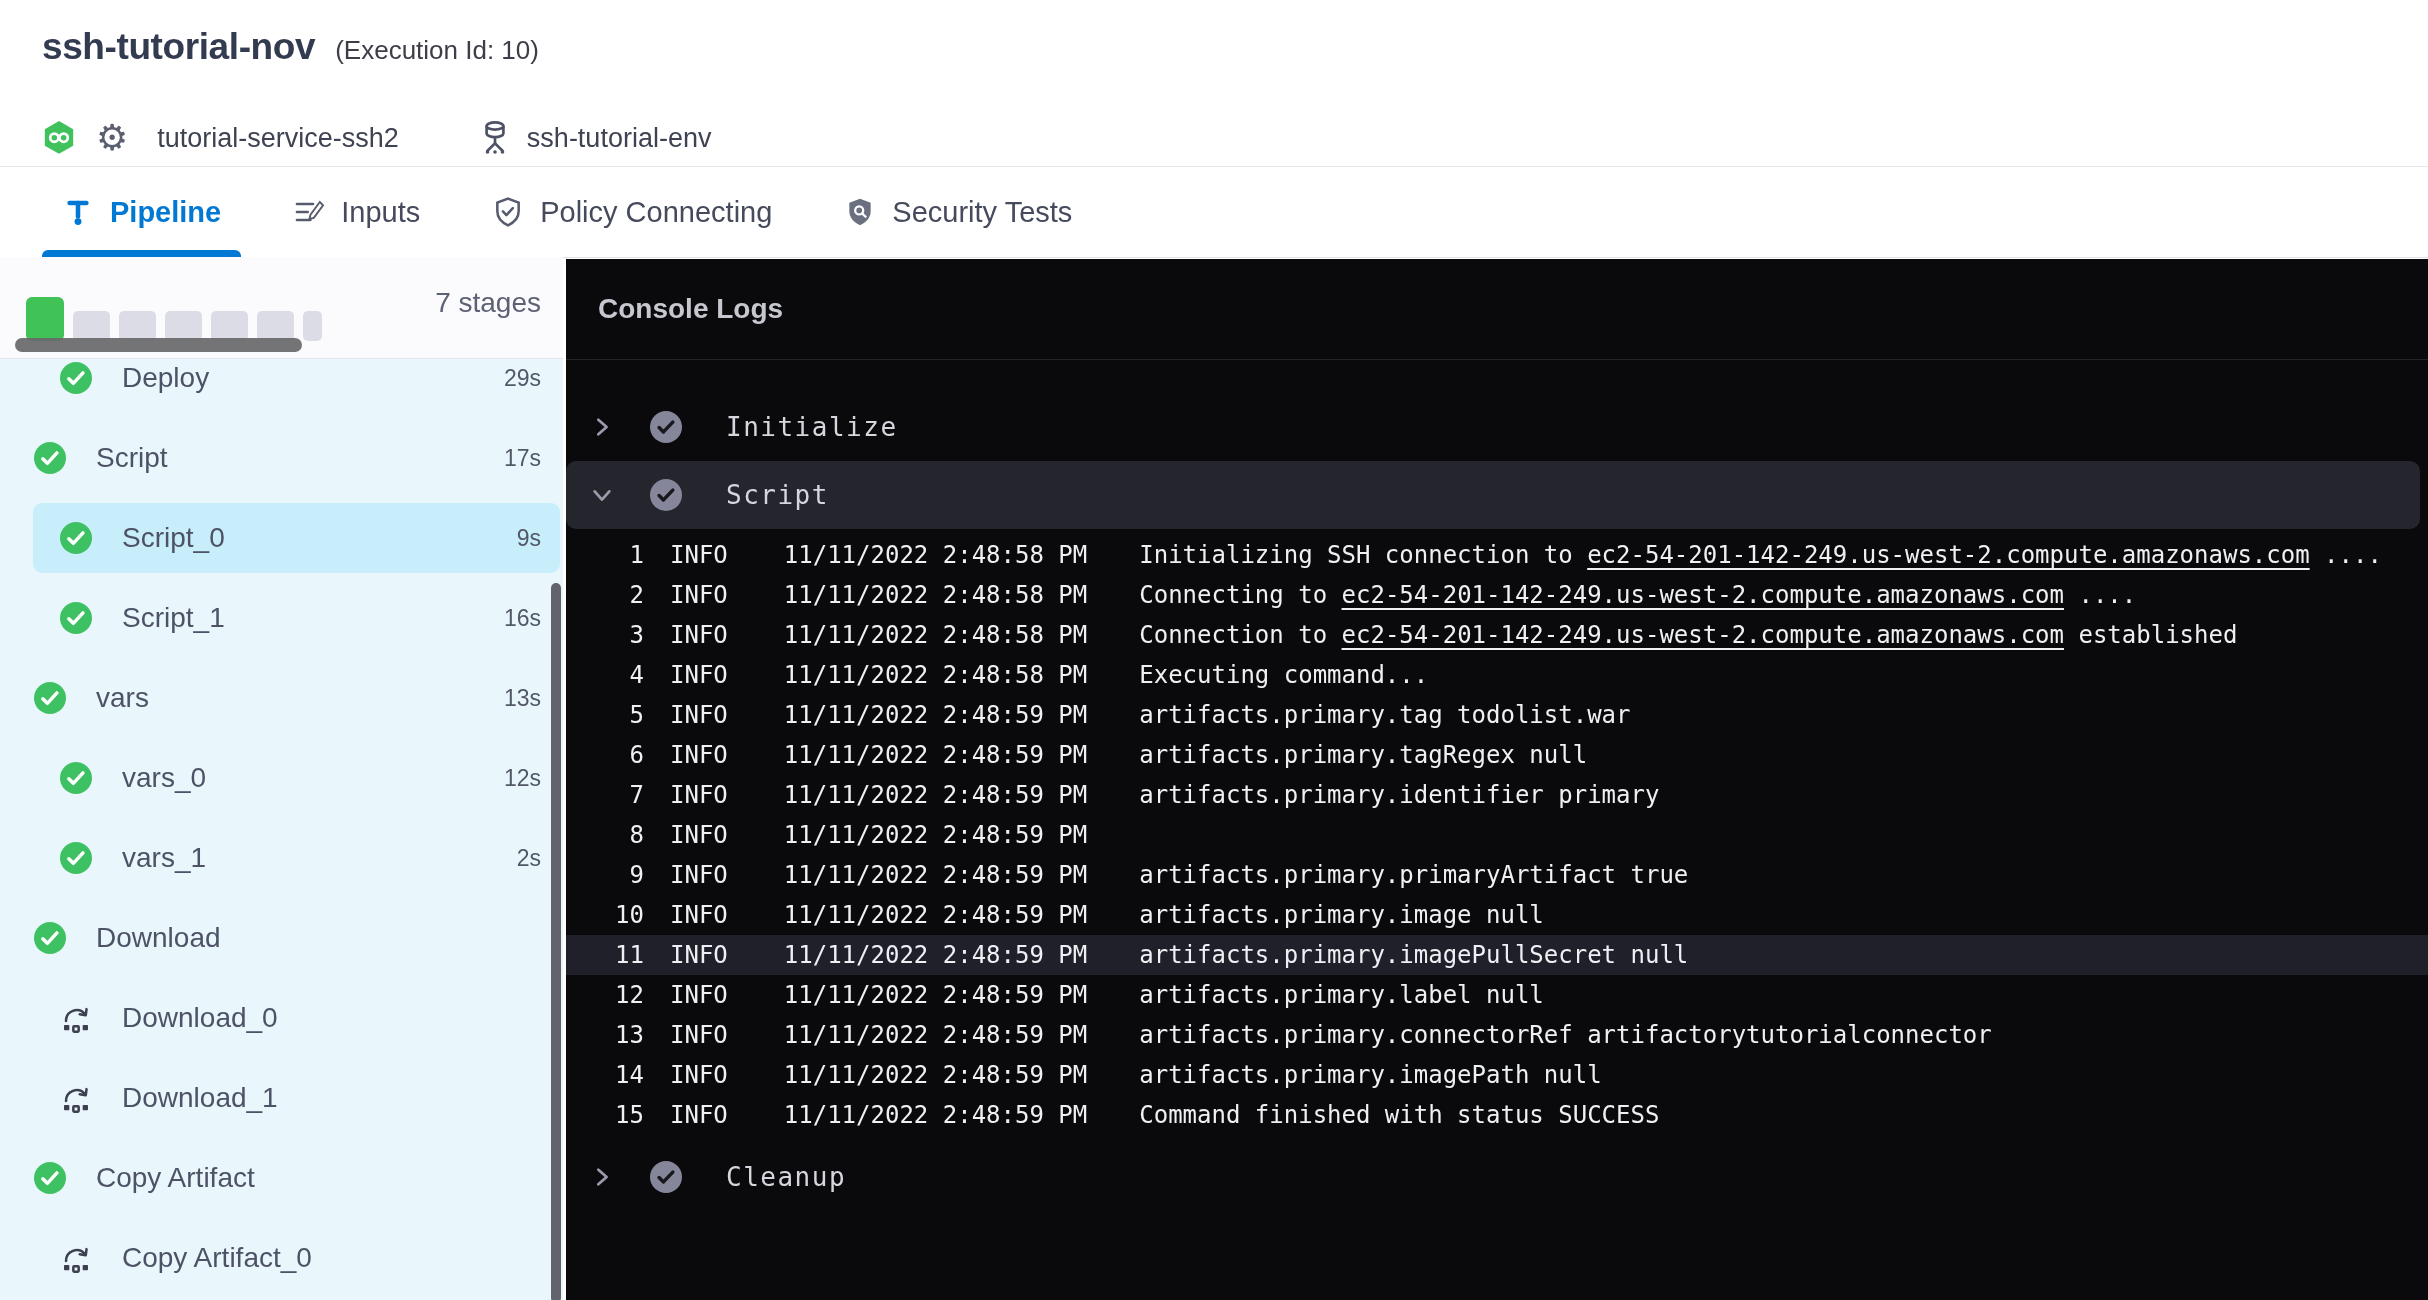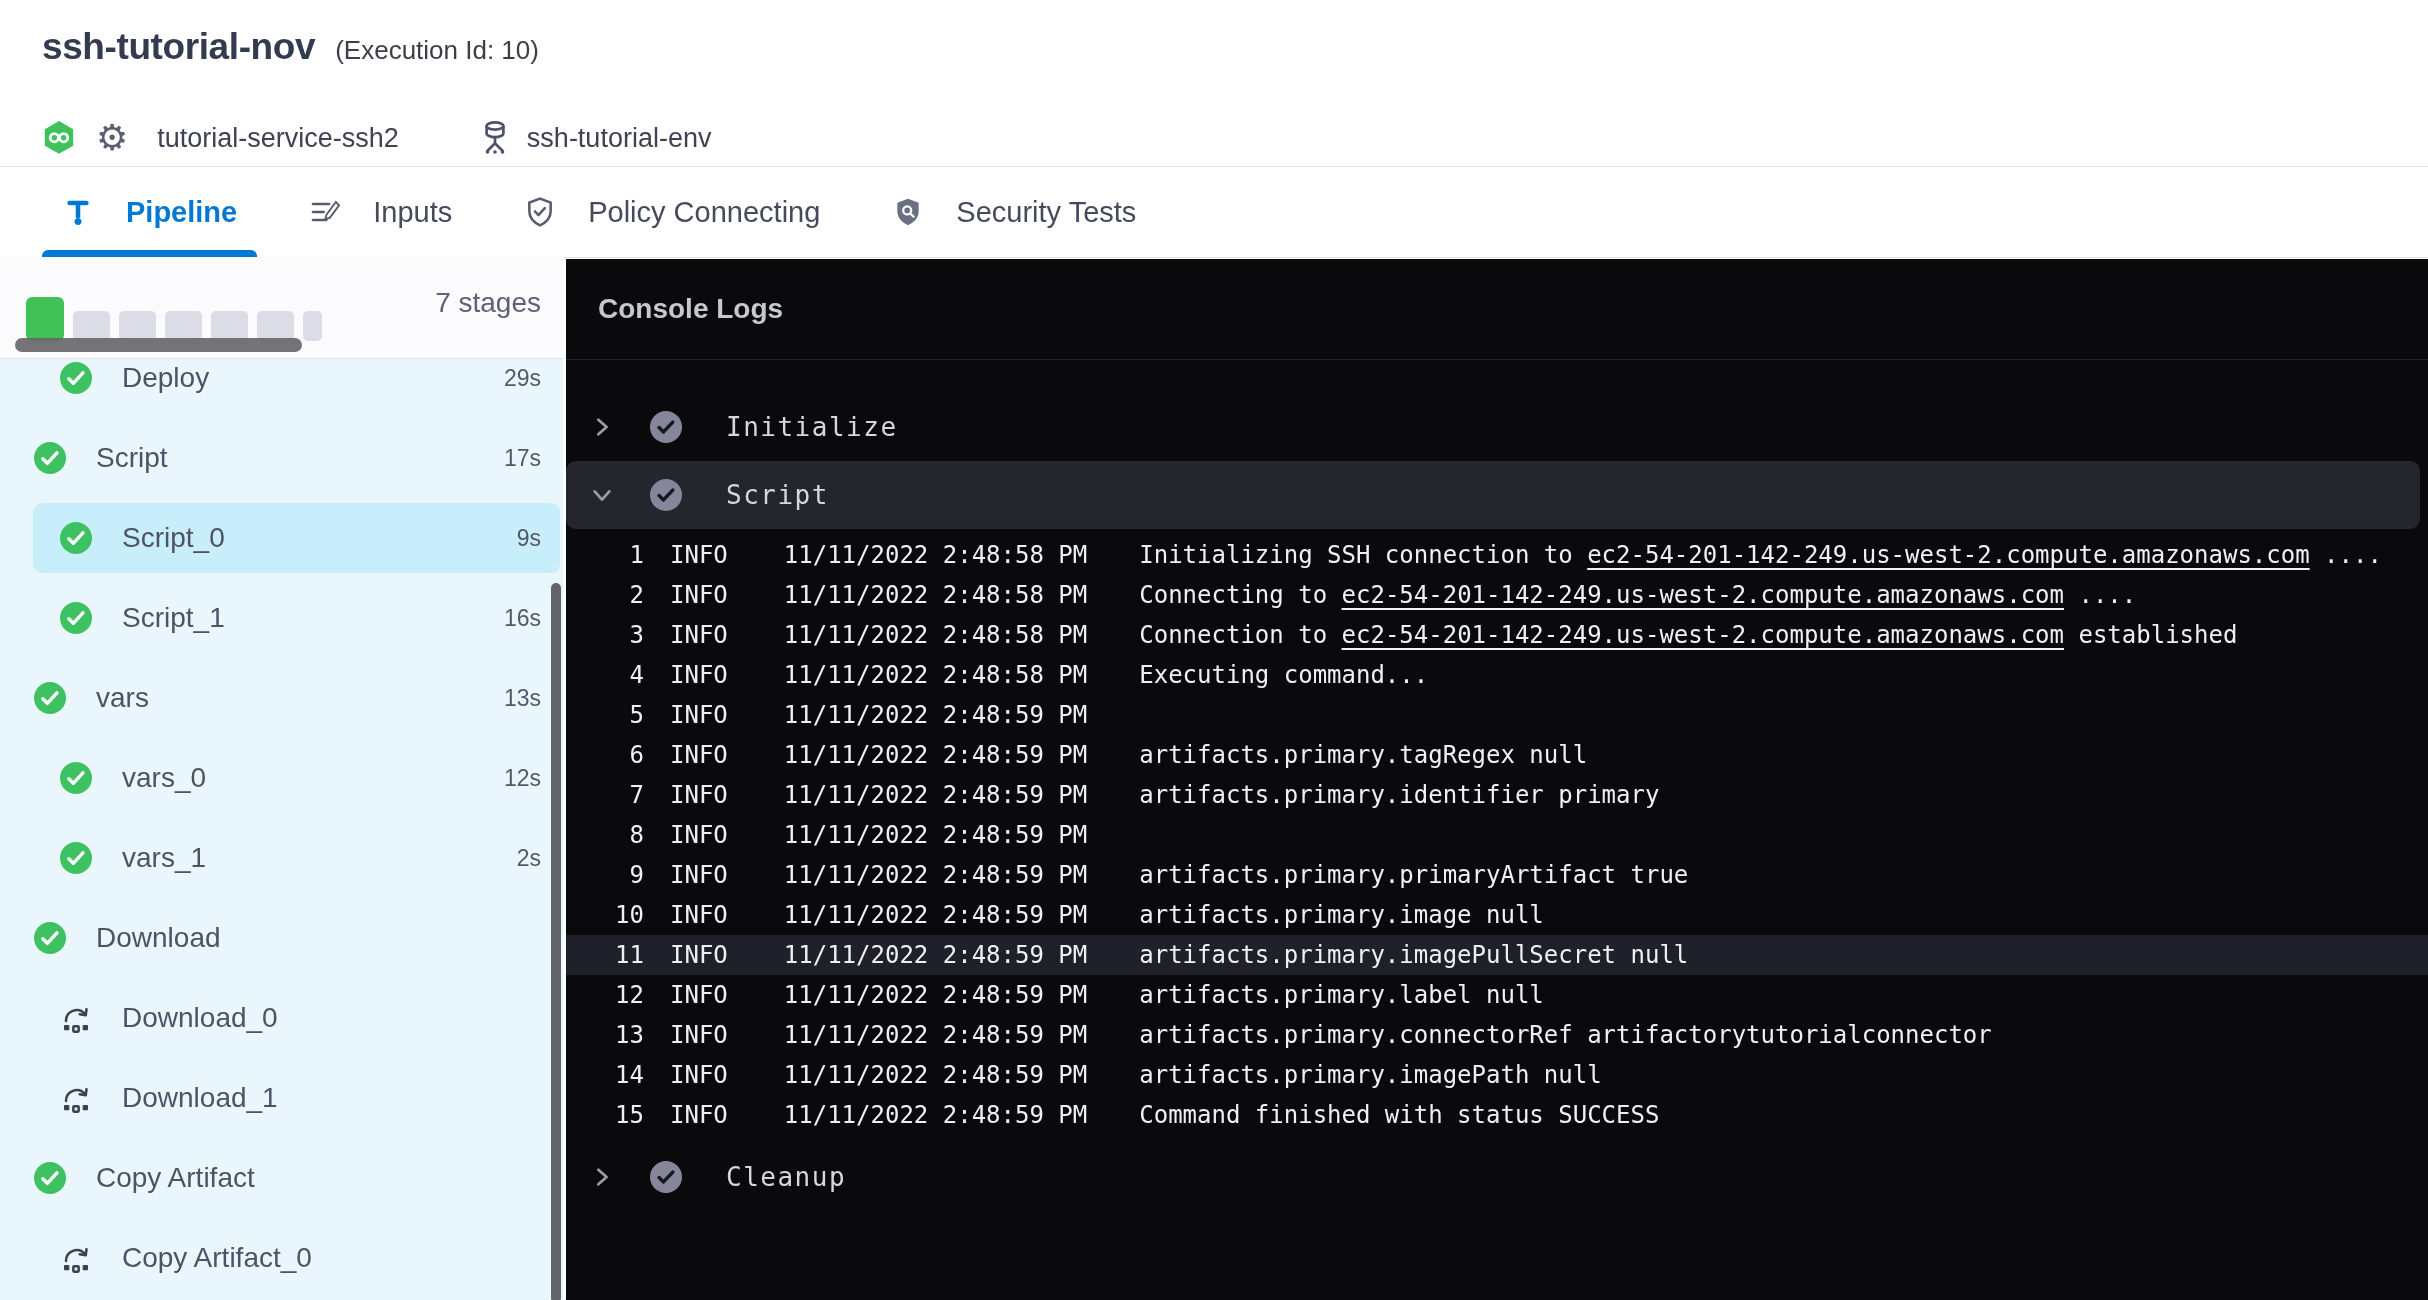--- a/index.html
+++ b/index.html
@@ -11,21 +11,21 @@
   .page-title{font-size:37px;font-weight:bold;color:#333b51;letter-spacing:-0.4px;}
   .exec-id{font-size:26px;color:#3d3e48;}
   .meta-row{position:absolute;left:42px;top:116px;display:flex;align-items:center;height:44px;}
   .meta-row .svgicon{display:flex;align-items:center;}
   .meta-label{font-size:27px;color:#3f4252;}
   .gear-glyph{font-size:36px;color:#5b6070;line-height:1;}
   .hdr-divider{position:absolute;left:0;right:0;top:166px;height:1px;background:#e7e8ed;}
 
   
   .tabbar{position:absolute;top:167px;left:0;right:0;height:91px;display:flex;align-items:center;padding-left:56px;border-bottom:1px solid #dfe1e7;background:#fff;box-sizing:border-box;}
-  .tab{height:100%;display:flex;align-items:center;gap:32px;position:relative;padding:0 6px;margin-right:60px;font-size:29px;color:#454a5c;font-weight:500;cursor:pointer;}
+  .tab{height:100%;display:flex;align-items:center;gap:16px;position:relative;padding:0 6px;margin-right:60px;font-size:29px;color:#454a5c;font-weight:500;cursor:pointer;}
   .tab .svgicon{display:flex;align-items:center;}
   .tab.active{color:#0278d5;font-weight:bold;}
   .tab.active::after{content:"";position:absolute;left:-14px;right:-14px;bottom:0;height:7px;background:#0278d5;border-radius:6px 6px 0 0;}
 
   
   .sidebar{position:absolute;left:0;top:257px;width:563px;bottom:0;background:#e9f7fc;}
   .sidebar-header{position:absolute;top:0;left:0;right:0;height:101px;background:#fbfbfd;border-bottom:1px solid #e3e4ea;}
   .mini-squares{position:absolute;left:26px;top:40px;height:44px;display:flex;align-items:flex-end;gap:9px;}
   .square{width:37px;height:30px;background:#dbdce6;border-radius:5px;}
   .square.done{width:38px;height:44px;background:#41c257;border-radius:6px;}
@@ -317,21 +317,21 @@
               <path d="M6.8 12.4l3.3 3.3 7-7.4" stroke="#17171c" stroke-width="2.6" fill="none" stroke-linecap="round" stroke-linejoin="round"></path>
             </svg>
           </span>
           <span class="slabel">Script</span>
         </div>
         <div class="logs">
           <div class="log-line"><span class="ln">1</span><span class="lvl">INFO</span><span class="ltime">11/11/2022 2:48:58 PM</span><span class="lmsg"><span>Initializing SSH connection to </span><span class="loglink">ec2-54-201-142-249.us-west-2.compute.amazonaws.com</span><span> ....</span></span></div>
           <div class="log-line"><span class="ln">2</span><span class="lvl">INFO</span><span class="ltime">11/11/2022 2:48:58 PM</span><span class="lmsg"><span>Connecting to </span><span class="loglink">ec2-54-201-142-249.us-west-2.compute.amazonaws.com</span><span> ....</span></span></div>
           <div class="log-line"><span class="ln">3</span><span class="lvl">INFO</span><span class="ltime">11/11/2022 2:48:58 PM</span><span class="lmsg"><span>Connection to </span><span class="loglink">ec2-54-201-142-249.us-west-2.compute.amazonaws.com</span><span> established</span></span></div>
           <div class="log-line"><span class="ln">4</span><span class="lvl">INFO</span><span class="ltime">11/11/2022 2:48:58 PM</span><span class="lmsg"><span>Executing command...</span></span></div>
-          <div class="log-line"><span class="ln">5</span><span class="lvl">INFO</span><span class="ltime">11/11/2022 2:48:59 PM</span></div>
+          <div class="log-line"><span class="ln">5</span><span class="lvl">INFO</span><span class="ltime">11/11/2022 2:48:59 PM</span><span class="lmsg"><span>artifacts.primary.tag todolist.war</span></span></div>
           <div class="log-line"><span class="ln">6</span><span class="lvl">INFO</span><span class="ltime">11/11/2022 2:48:59 PM</span><span class="lmsg"><span>artifacts.primary.tagRegex null</span></span></div>
           <div class="log-line"><span class="ln">7</span><span class="lvl">INFO</span><span class="ltime">11/11/2022 2:48:59 PM</span><span class="lmsg"><span>artifacts.primary.identifier primary</span></span></div>
           <div class="log-line"><span class="ln">8</span><span class="lvl">INFO</span><span class="ltime">11/11/2022 2:48:59 PM</span></div>
           <div class="log-line"><span class="ln">9</span><span class="lvl">INFO</span><span class="ltime">11/11/2022 2:48:59 PM</span><span class="lmsg"><span>artifacts.primary.primaryArtifact true</span></span></div>
           <div class="log-line"><span class="ln">10</span><span class="lvl">INFO</span><span class="ltime">11/11/2022 2:48:59 PM</span><span class="lmsg"><span>artifacts.primary.image null</span></span></div>
           <div class="log-line highlight"><span class="ln">11</span><span class="lvl">INFO</span><span class="ltime">11/11/2022 2:48:59 PM</span><span class="lmsg"><span>artifacts.primary.imagePullSecret null</span></span></div>
           <div class="log-line"><span class="ln">12</span><span class="lvl">INFO</span><span class="ltime">11/11/2022 2:48:59 PM</span><span class="lmsg"><span>artifacts.primary.label null</span></span></div>
           <div class="log-line"><span class="ln">13</span><span class="lvl">INFO</span><span class="ltime">11/11/2022 2:48:59 PM</span><span class="lmsg"><span>artifacts.primary.connectorRef artifactorytutorialconnector</span></span></div>
           <div class="log-line"><span class="ln">14</span><span class="lvl">INFO</span><span class="ltime">11/11/2022 2:48:59 PM</span><span class="lmsg"><span>artifacts.primary.imagePath null</span></span></div>
           <div class="log-line"><span class="ln">15</span><span class="lvl">INFO</span><span class="ltime">11/11/2022 2:48:59 PM</span><span class="lmsg"><span>Command finished with status SUCCESS</span></span></div>

